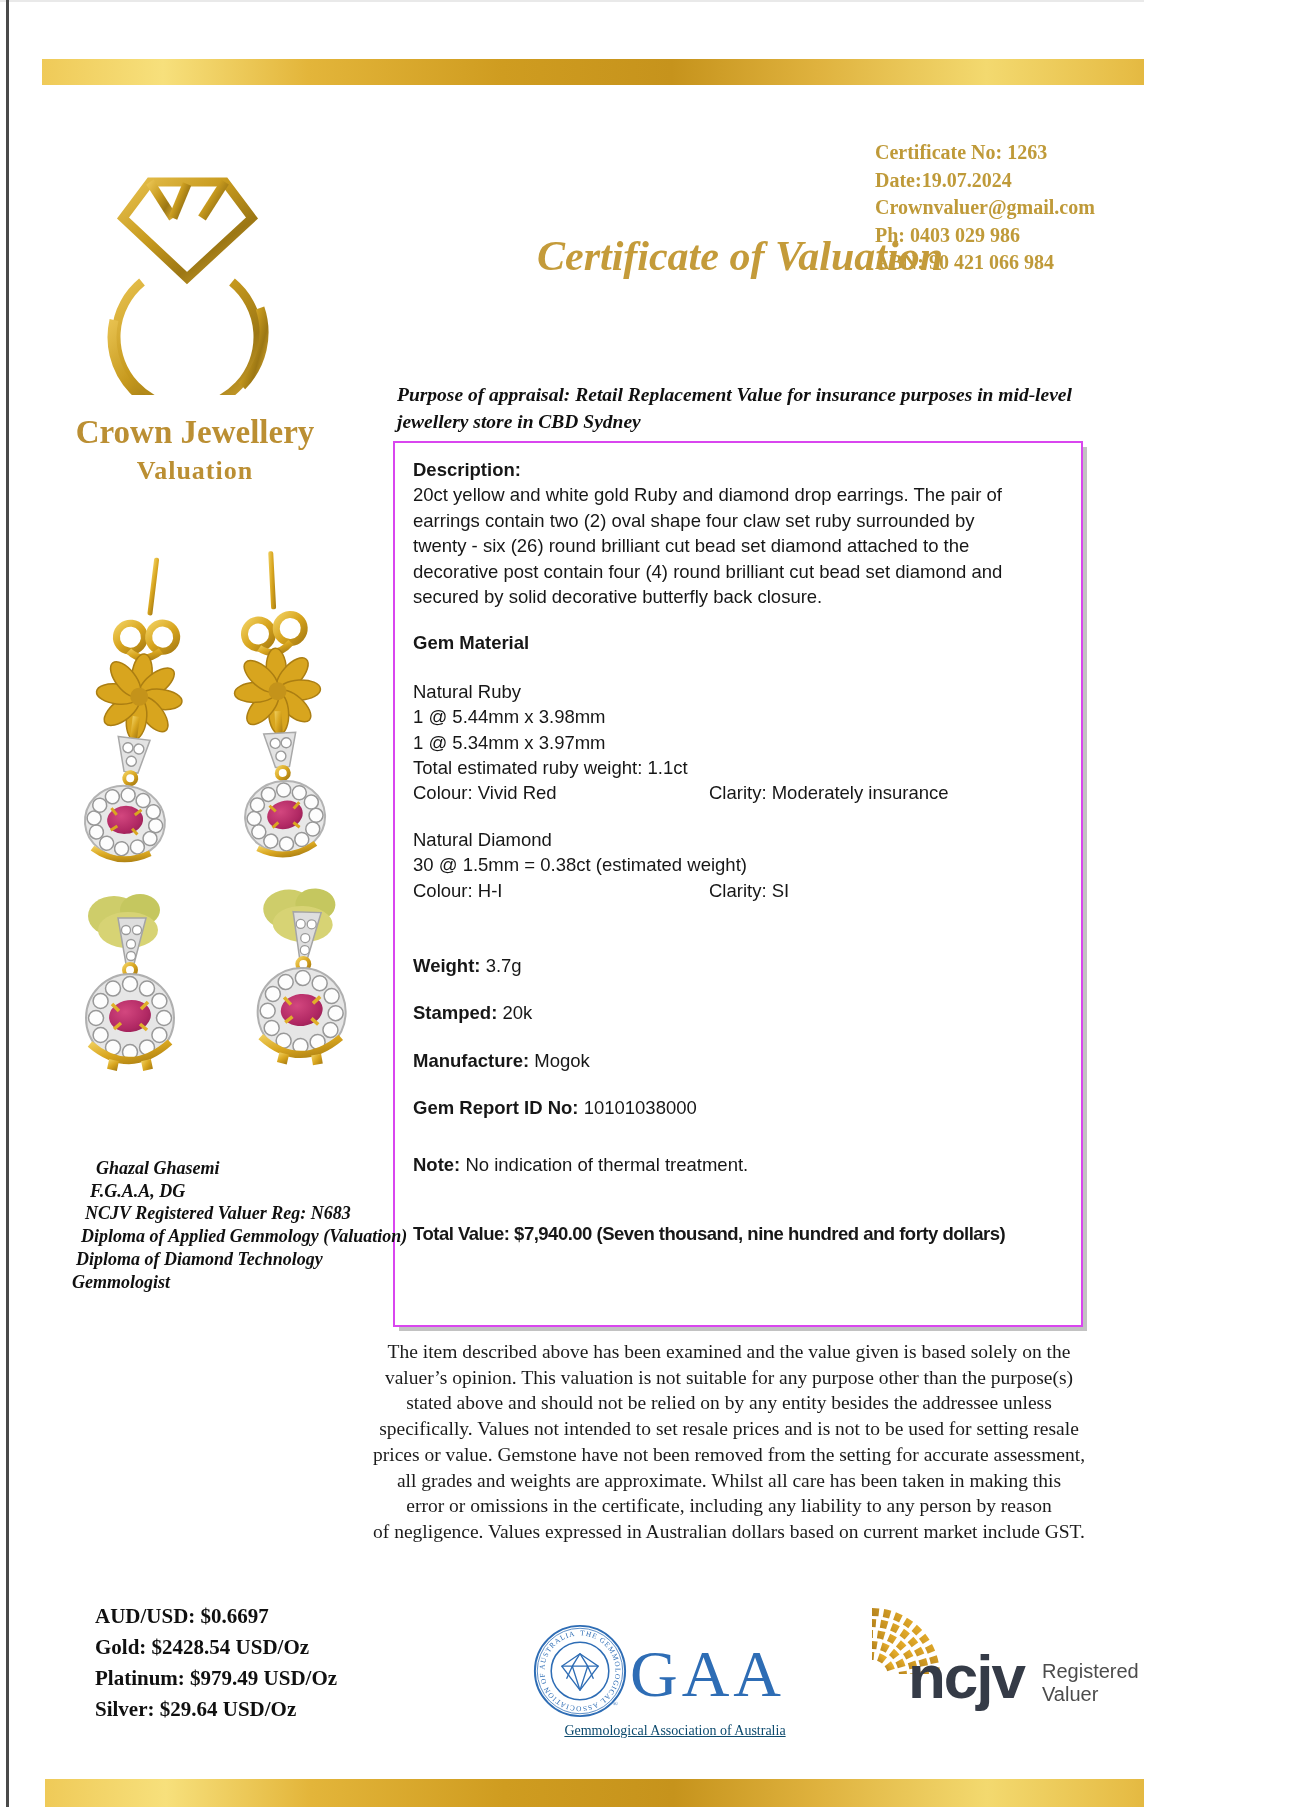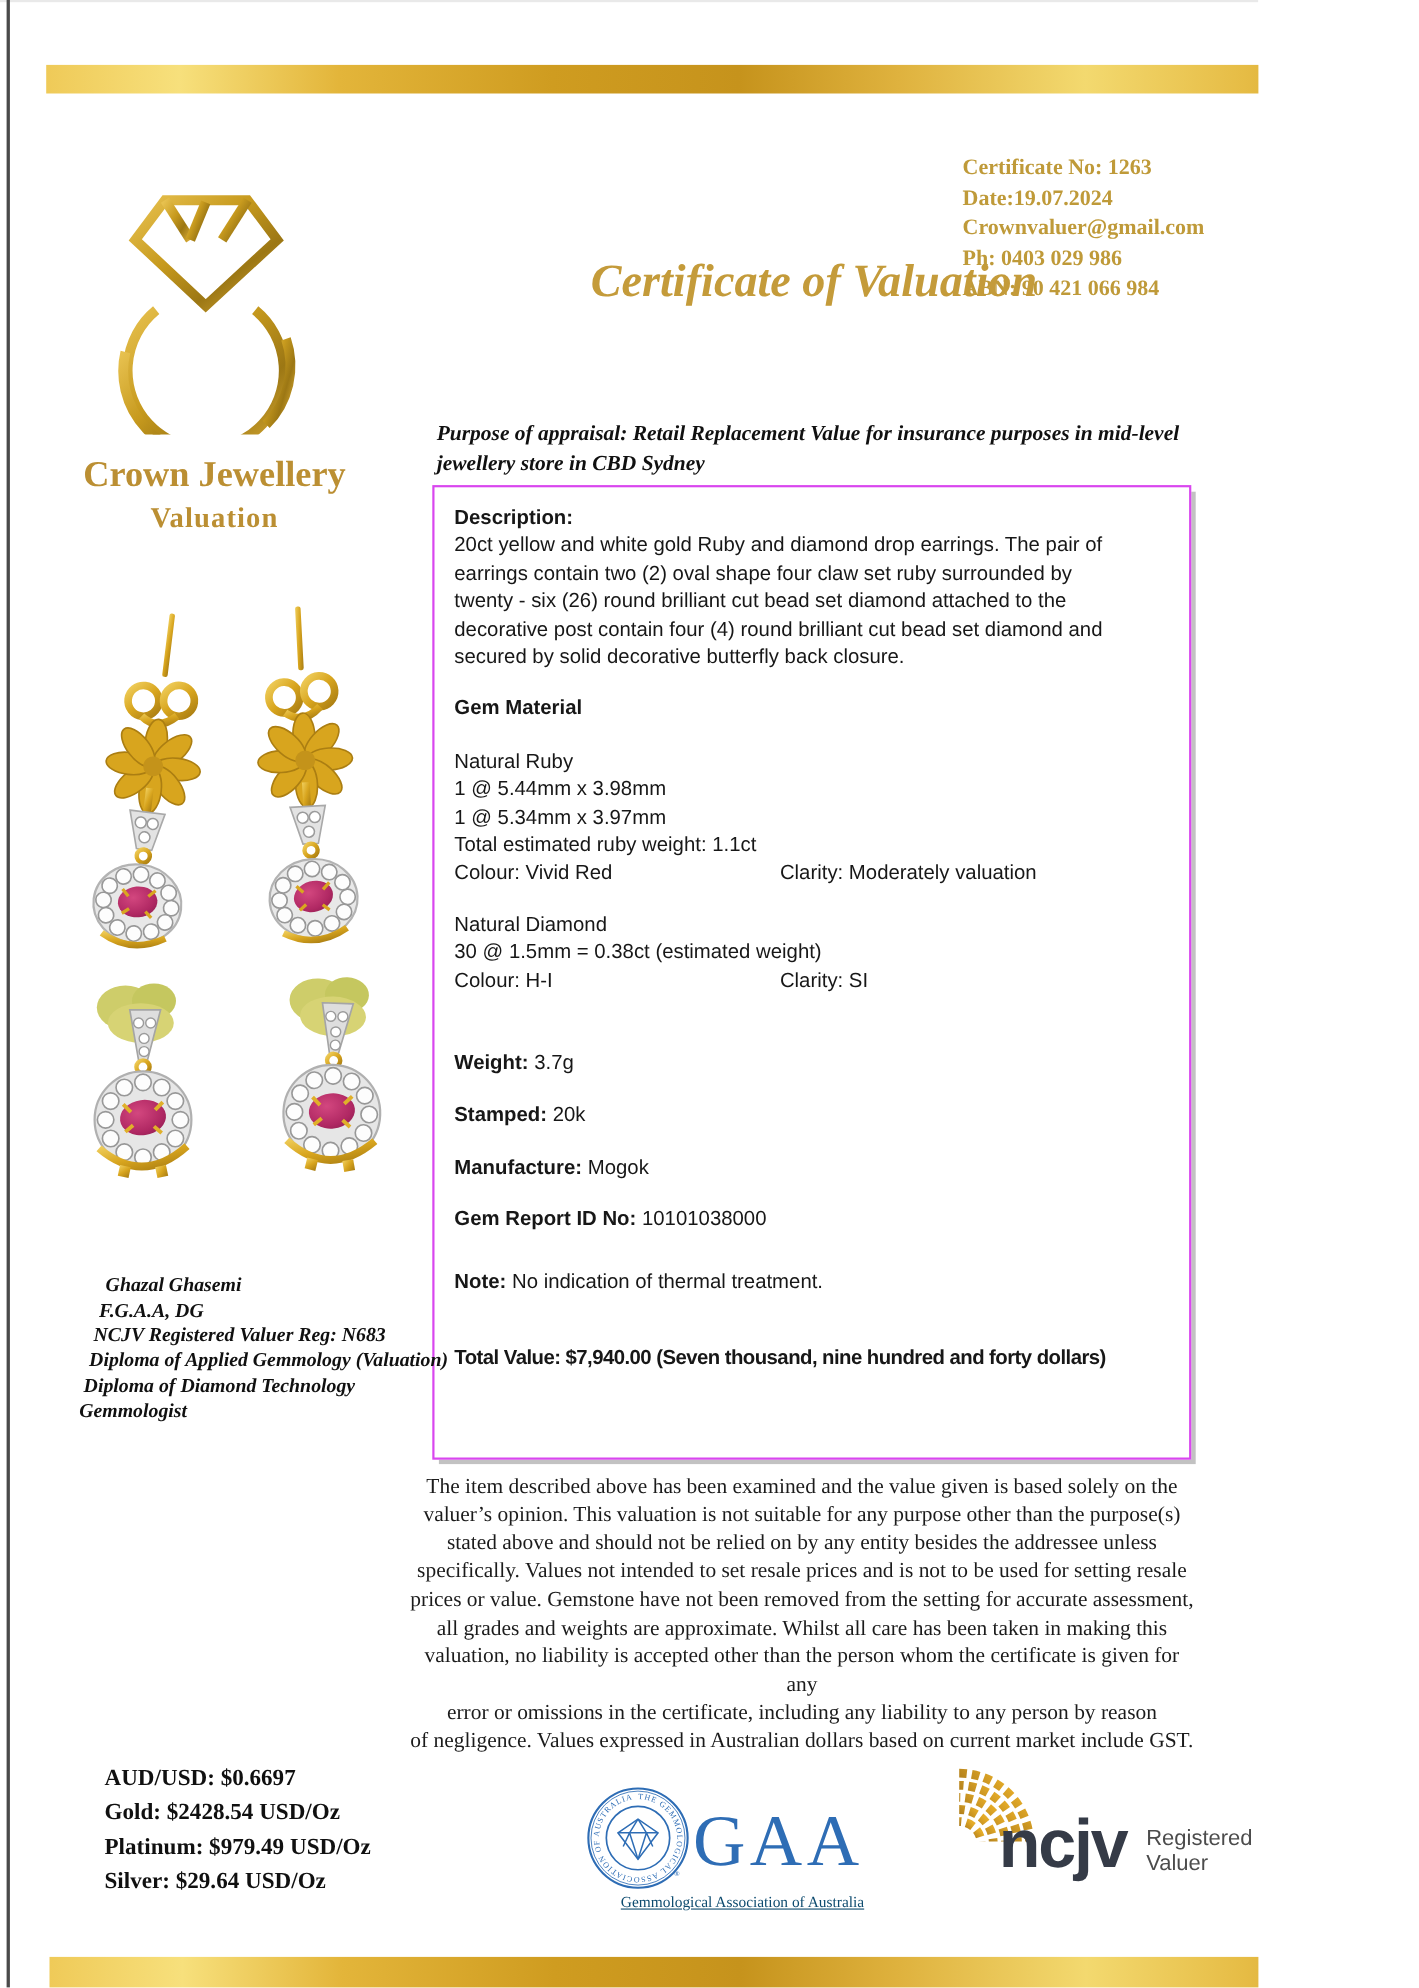--- a/index.html
+++ b/index.html
@@ -130,21 +130,21 @@
 
   <div class="vbox">
     <p class="b">Description:</p>
     <p class="desc">20ct yellow and white gold Ruby and diamond drop earrings. The pair of earrings contain two (2) oval shape four claw set ruby surrounded by twenty - six (26) round brilliant cut bead set diamond attached to the decorative post contain four (4) round brilliant cut bead set diamond and secured by solid decorative butterfly back closure.</p>
     <p class="b gm">Gem Material</p>
     <p class="ruby-title">Natural Ruby</p>
     <p>1 @ 5.44mm x 3.98mm</p>
     <p>1 @ 5.34mm x 3.97mm</p>
     <p>Total estimated ruby weight: 1.1ct</p>
     <p class="cols">
-      <span>Colour: Vivid Red</span><span>Clarity: Moderately valuation</span>
+      <span>Colour: Vivid Red</span><span>Clarity: Moderately insurance</span>
     </p>
     <p class="dia-title">Natural Diamond</p>
     <p>30 @ 1.5mm = 0.38ct (estimated weight)</p>
     <p class="cols">
       <span>Colour: H-I</span><span>Clarity: SI</span>
     </p>
     <p class="f-weight"><span class="b">Weight:</span> <span>3.7g</span></p>
     <p class="f-stamped"><span class="b">Stamped:</span> <span>20k</span></p>
     <p class="f-manu"><span class="b">Manufacture:</span> <span>Mogok</span></p>
     <p class="f-report"><span class="b">Gem Report ID No:</span> <span>10101038000</span></p>
@@ -265,21 +265,20 @@
     <div>Gemmologist</div>
   </div>
 
   <div class="disclaimer">
     <div>The item described above has been examined and the value given is based solely on the</div>
     <div>valuer’s opinion. This valuation is not suitable for any purpose other than the purpose(s)</div>
     <div>stated above and should not be relied on by any entity besides the addressee unless</div>
     <div>specifically. Values not intended to set resale prices and is not to be used for setting resale</div>
     <div>prices or value. Gemstone have not been removed from the setting for accurate assessment,</div>
     <div>all grades and weights are approximate. Whilst all care has been taken in making this</div>
-    <div>valuation, no liability is accepted other than the person whom the certificate is given for any</div>
     <div>error or omissions in the certificate, including any liability to any person by reason</div>
     <div>of negligence. Values expressed in Australian dollars based on current market include GST.</div>
   </div>
 
   <div class="rates">
     <div>AUD/USD: $0.6697</div>
     <div>Gold: $2428.54 USD/Oz</div>
     <div>Platinum: $979.49 USD/Oz</div>
     <div>Silver: $29.64 USD/Oz</div>
   </div>

